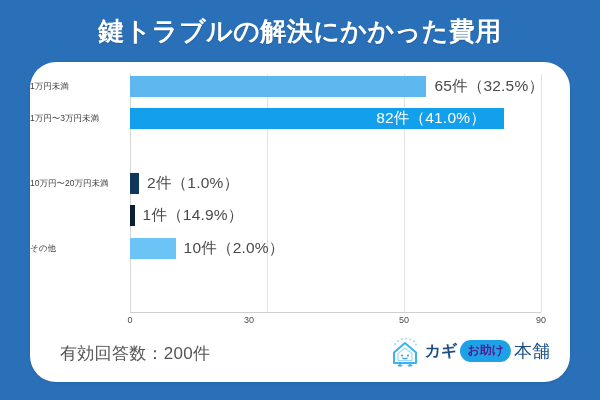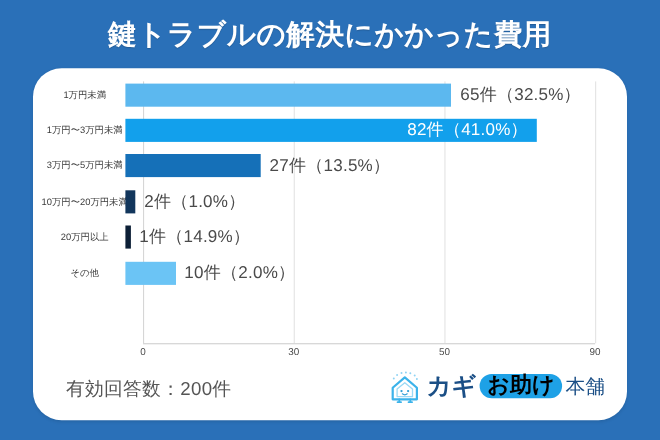--- a/index.html
+++ b/index.html
@@ -88,49 +88,49 @@
   .row {
     position: relative;
     height: 32.4px;
     display: flex;
     align-items: center;
   }
   .cat-label {
     position: absolute;
     left: 0;
     width: 94px;
-    text-align: center;
+    text-align: left;
     font-size: 8.5px;
     color: #3b3b3b;
     line-height: 11px;
     white-space: nowrap;
   }
   .bar-wrap {
     position: absolute;
-    left: 84px;
+    left: 100px;
     top: 0;
     height: 32.4px;
     display: flex;
     align-items: center;
   }
   .bar {
     height: 21px;
     border-radius: 0;
   }
   .val-label {
     font-size: 15.5px;
     color: #4a4a4a;
     white-space: nowrap;
     margin-left: 8px;
     letter-spacing: 0.2px;
   }
   .val-label.inside {
     color: #ffffff;
     margin-left: 0;
-    margin-right: 8px;
+    margin-right: 18px;
   }
   .bar-inside-holder {
     position: relative;
     display: flex;
     align-items: center;
     justify-content: flex-end;
     height: 21px;
   }
 
   
@@ -182,29 +182,29 @@
     height: 34px;
     flex: 0 0 34px;
     position: relative;
   }
   .logo-text {
     display: flex;
     align-items: center;
     margin-left: 3px;
   }
   .logo-kagi {
-    font-size: 22px;
+    font-size: 16px;
     font-weight: bold;
     color: #1b4f86;
     letter-spacing: 0px;
   }
   .logo-pill {
     background: #1ea1e6;
-    color: #000000;
-    font-size: 20px;
+    color: #4c1d95;
+    font-size: 12px;
     font-weight: bold;
     border-radius: 11px;
     padding: 1px 7px 2px 7px;
     margin: 0 3px;
     line-height: 19px;
   }
   .logo-honpo {
     font-size: 18px;
     font-weight: normal;
     color: #1b4f86;
@@ -243,58 +243,52 @@
         <div class="row">
           <span class="cat-label">1万円〜3万円未満</span>
           <div class="bar-wrap">
             <div class="bar bar-inside-holder" style="width:373.9px;background:#12a0ec;">
               <span class="val-label inside">82件（41.0%）</span>
             </div>
           </div>
         </div>
 
         <div class="row">
-          <span class="cat-label">3万円〜5万円未満</span>
-          <div class="bar-wrap">
-            <div class="bar" style="width:123.1px;background:#1570b8;"></div>
-            <span class="val-label">27件（13.5%）</span>
-          </div>
         </div>
 
 
         <div class="row">
           <span class="cat-label">10万円〜20万円未満</span>
           <div class="bar-wrap">
             <div class="bar" style="width:9.1px;background:#12365c;"></div>
             <span class="val-label">2件（1.0%）</span>
           </div>
         </div>
 
         <div class="row">
-          <span class="cat-label">20万円以上</span>
           <div class="bar-wrap">
             <div class="bar" style="width:4.6px;background:#0c1f36;"></div>
             <span class="val-label">1件（14.9%）</span>
           </div>
         </div>
 
         <div class="row">
           <span class="cat-label">その他</span>
           <div class="bar-wrap">
             <div class="bar" style="width:45.6px;background:#6bc4f5;"></div>
             <span class="val-label">10件（2.0%）</span>
           </div>
         </div>
 
       </div>
 
       <div class="xaxis">
         <div class="xaxis-line"></div>
         <span class="xtick" style="left:100px;">0</span>
-        <span class="xtick" style="left:237px;">30</span>
+        <span class="xtick" style="left:219px;">30</span>
         <span class="xtick" style="left:374px;">50</span>
         <span class="xtick" style="left:511px;">90</span>
       </div>
     </div>
 
     <div class="footer-note">有効回答数：200件</div>
 
     <div class="logo">
       <div class="logo-mark">
         <svg width="34" height="34" viewBox="0 0 34 34" aria-hidden="true">

